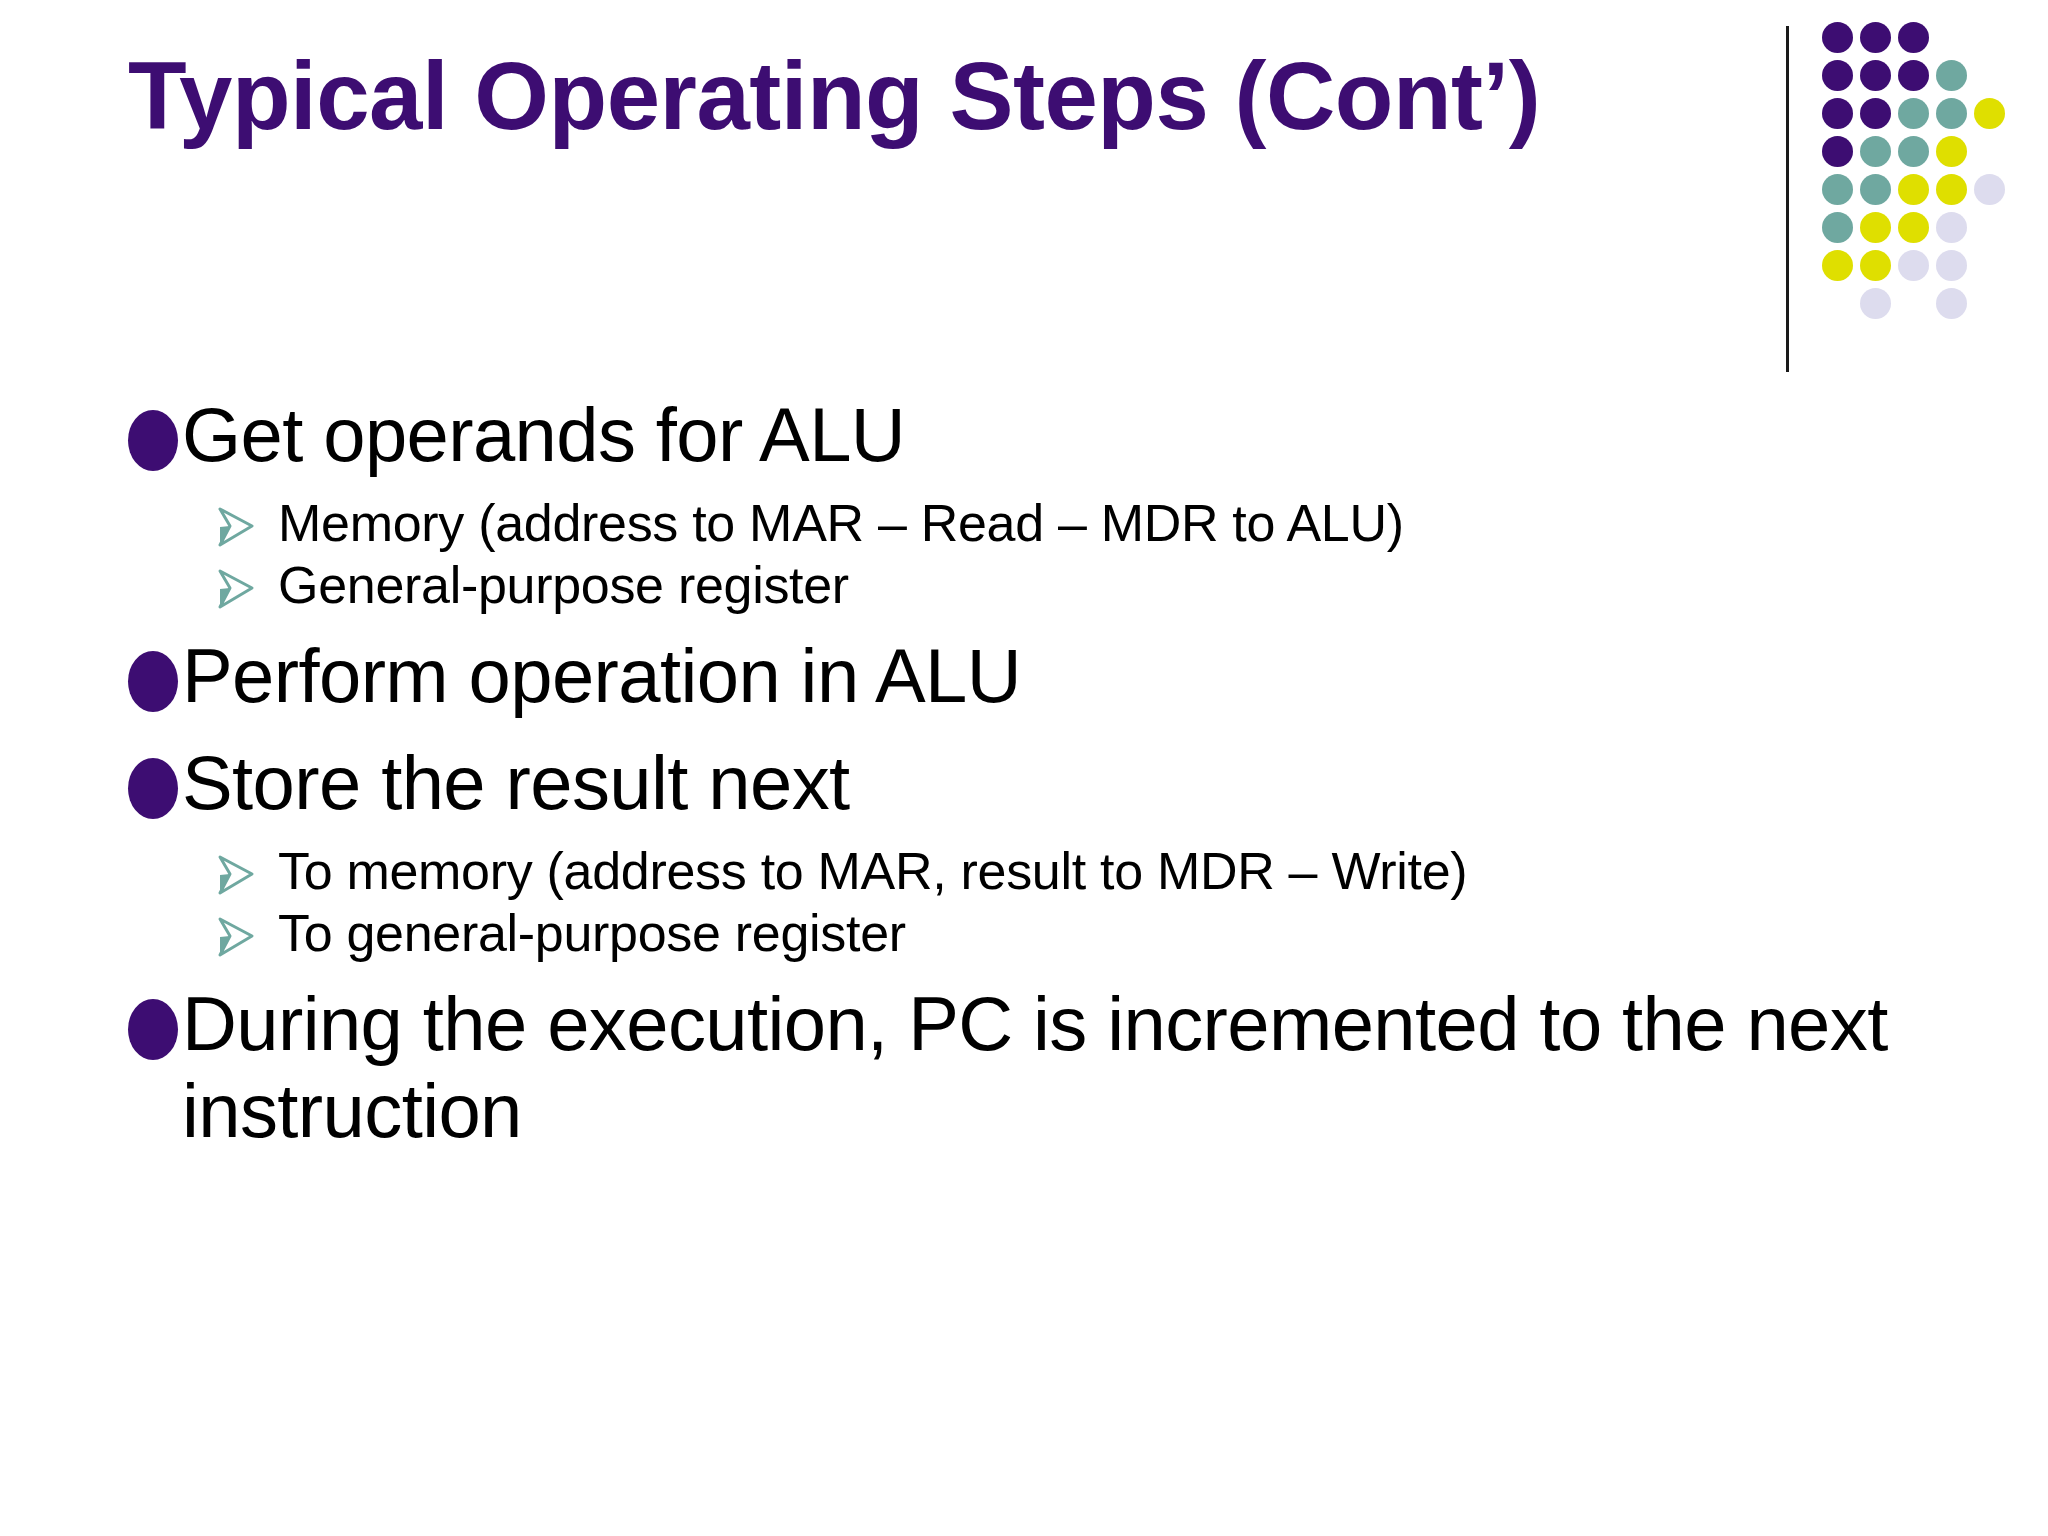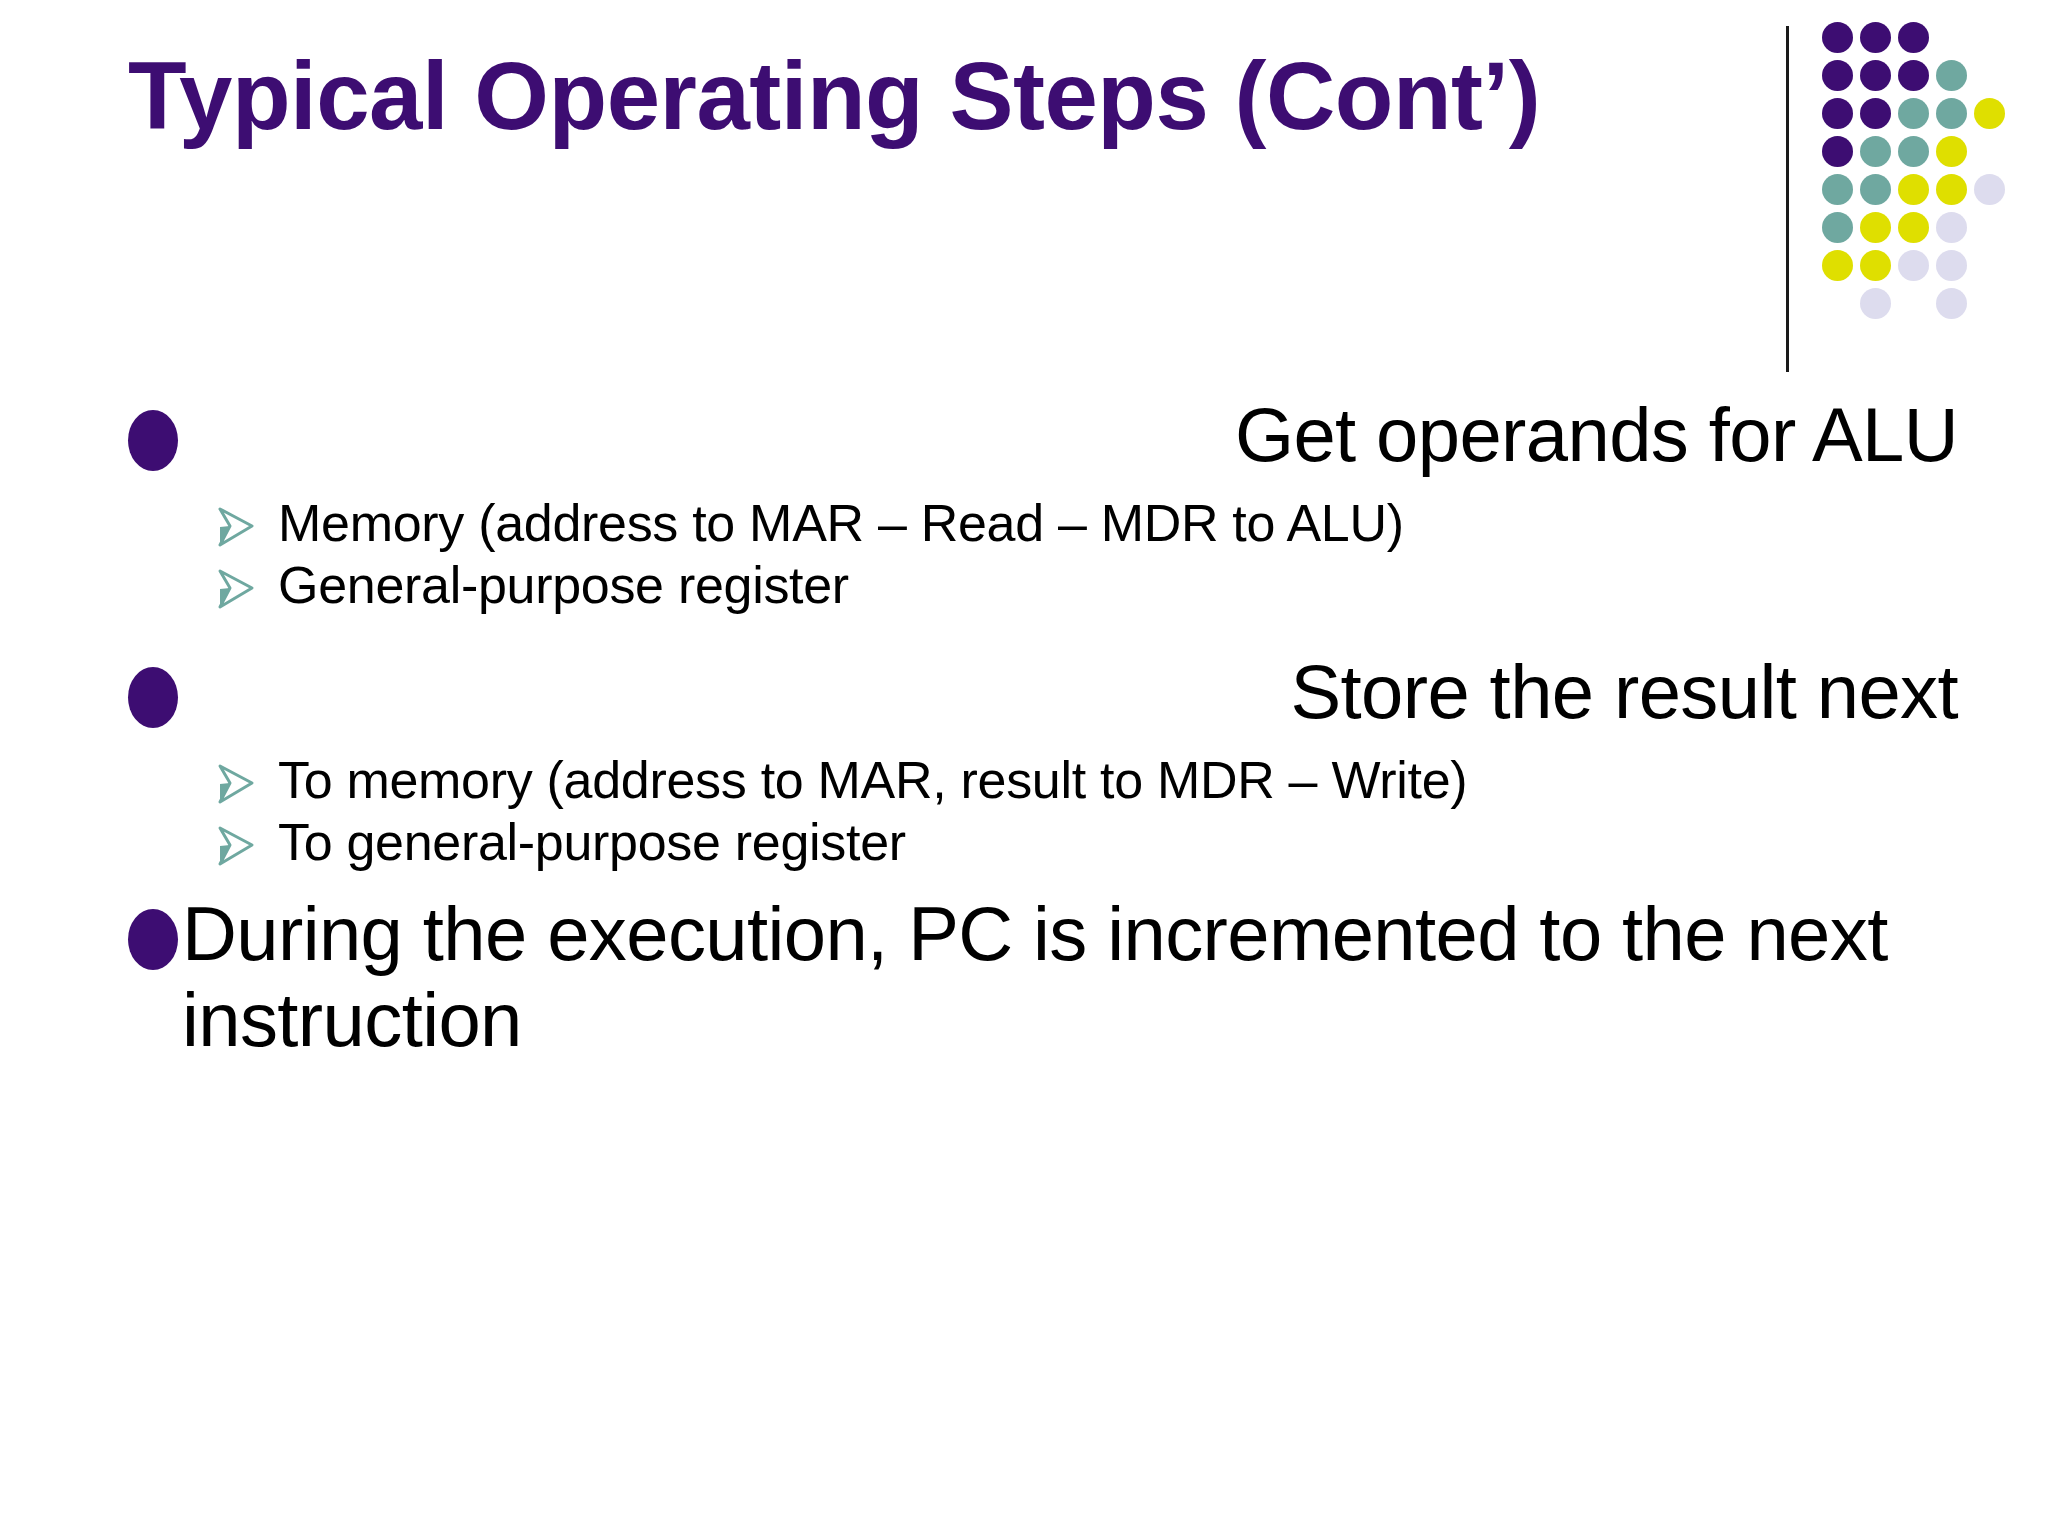--- a/index.html
+++ b/index.html
@@ -79,21 +79,20 @@
     top: 392px;
     width: 1830px;
   }
 
   .lvl1 {
     position: relative;
     display: flex;
     align-items: flex-start;
     margin: 0 0 4px 0;
     padding: 0;
-    justify-content: space-between;
   }
   .lvl1-bullet {
     flex: 0 0 auto;
     width: 50px;
     height: 61px;
     margin-right: 4px;
     margin-top: 18px;
     border-radius: 50%;
     background: #3D0D72;
   }
@@ -197,20 +196,24 @@
       <div class="lvl2">
         <div class="lvl2-bullet">
           <svg width="44" height="44" viewBox="0 0 44 44">
             <path d="M6 4 L38 21 L6 40 L16 21 Z" fill="#FFFFFF" stroke="#6FA8A0" stroke-width="3" stroke-linejoin="round"></path>
             <path d="M6 22 L16 21 L6 40 Z" fill="#6FA8A0"></path>
           </svg>
         </div>
         <div class="lvl2-text">General-purpose register</div>
       </div>
       <div class="gap-md"></div>
+      <div class="lvl1">
+        <div class="lvl1-bullet"></div>
+        <div class="lvl1-text">Perform operation in ALU</div>
+      </div>
       <div class="gap-md"></div>
       <div class="lvl1">
         <div class="lvl1-bullet"></div>
         <div class="lvl1-text">Store the result next</div>
       </div>
       <div class="gap-sm"></div>
       <div class="lvl2">
         <div class="lvl2-bullet">
           <svg width="44" height="44" viewBox="0 0 44 44">
             <path d="M6 4 L38 21 L6 40 L16 21 Z" fill="#FFFFFF" stroke="#6FA8A0" stroke-width="3" stroke-linejoin="round"></path>

